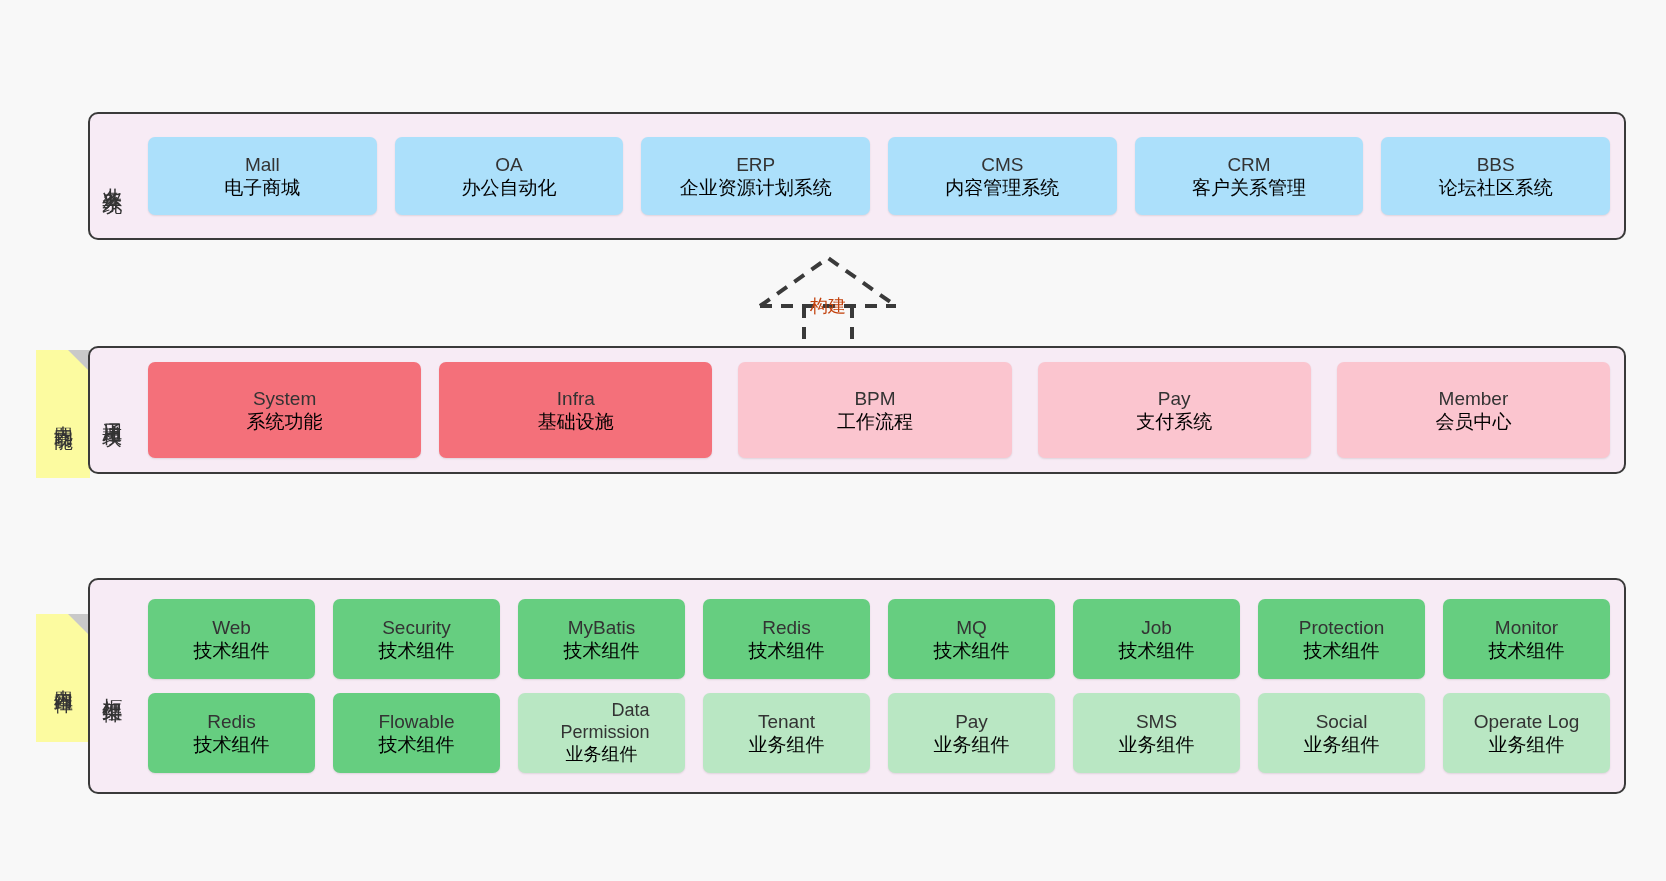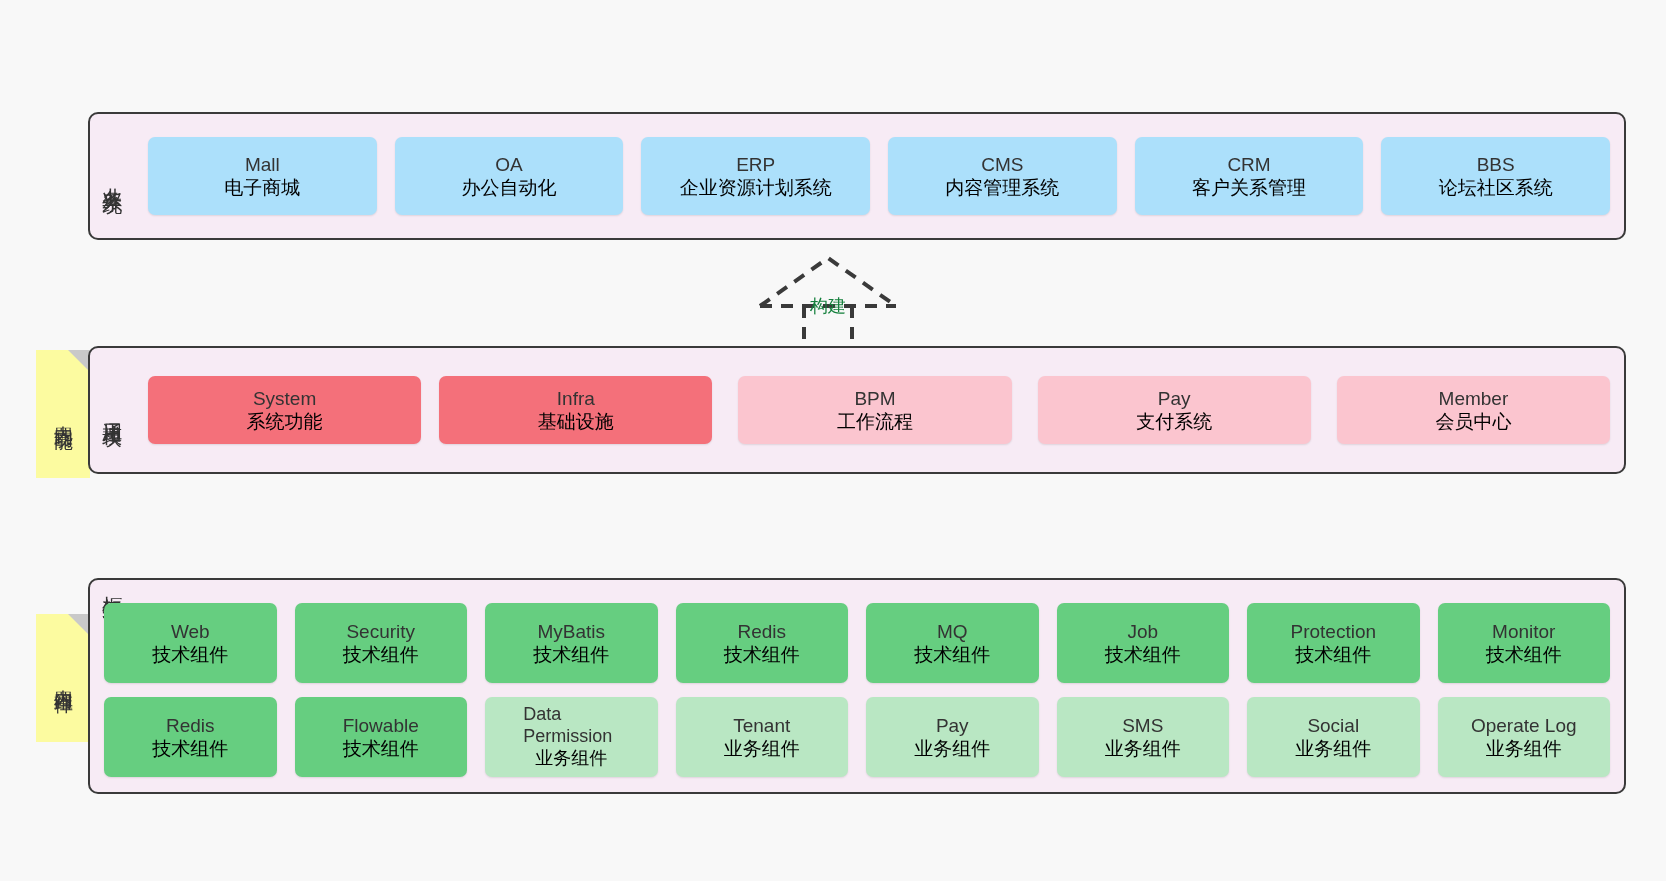--- a/index.html
+++ b/index.html
@@ -52,53 +52,53 @@
   }
 
   
   .card {
     flex: 1 1 0;
     border-radius: 7px;
     display: flex;
     flex-direction: column;
     align-items: center;
     justify-content: center;
-    text-align: left;
+    text-align: right;
     line-height: 1.22;
     padding: 6px 6px;
     box-shadow: 0 1px 2px rgba(0,0,0,0.10);
   }
   .card .en { font-size: 19px; color: #333333; }
   .card .cn { font-size: 19px; color: #000000; }
   .card.sm .en, .card.sm .cn { font-size: 18px; }
 
   .c-blue       { background: #ace0fb; }
   .c-red        { background: #f4707a; }
   .c-pink       { background: #fbc5cf; margin-left: 8px; }
   .c-green      { background: #66ce80; }
   .c-lightgreen { background: #b9e7c3; }
 
   .band-biz   { height: 78px; }
-  .band-mod   { height: 68px; }
+  .band-mod   { height: 96px; }
   .band-frame { height: 80px; }
 
   
   .connector {
     position: absolute;
     width: 160px;
     height: 98px;
   }
   .connector svg { display: block; overflow: visible; }
   .connector .conn-label {
     position: absolute;
     left: 50%;
     top: 40px;
     transform: translateX(-50%);
     font-size: 18px;
-    color: #15803d;
+    color: #c2410c;
     background: transparent;
     padding: 0 2px;
     white-space: nowrap;
     user-select: none;
   }
 
   
   .note {
     position: absolute;
     width: 54px;
@@ -205,21 +205,21 @@
       </div>
     </div>
   </div>
 
 
   <div class="note" id="note-builtin-component" style="left:36px; top:614px; height:128px;">
     <span class="fold"></span>
     <span>内置组件</span>
   </div>
 
-  <div class="layer" id="layer-framework-component" style="left:88px; top:578px; width:1538px; height:216px;flex-direction:column;">
+  <div class="layer" id="layer-framework-component" style="left:88px; top:578px; width:1538px; height:216px;">
     <div class="layer-title">框架组件</div>
     <div class="layer-body">
 
       <div class="row band-frame">
         <div class="card c-green">
           <span class="en">Web</span>
           <span class="cn">技术组件</span>
         </div>
         <div class="card c-green">
           <span class="en">Security</span>

